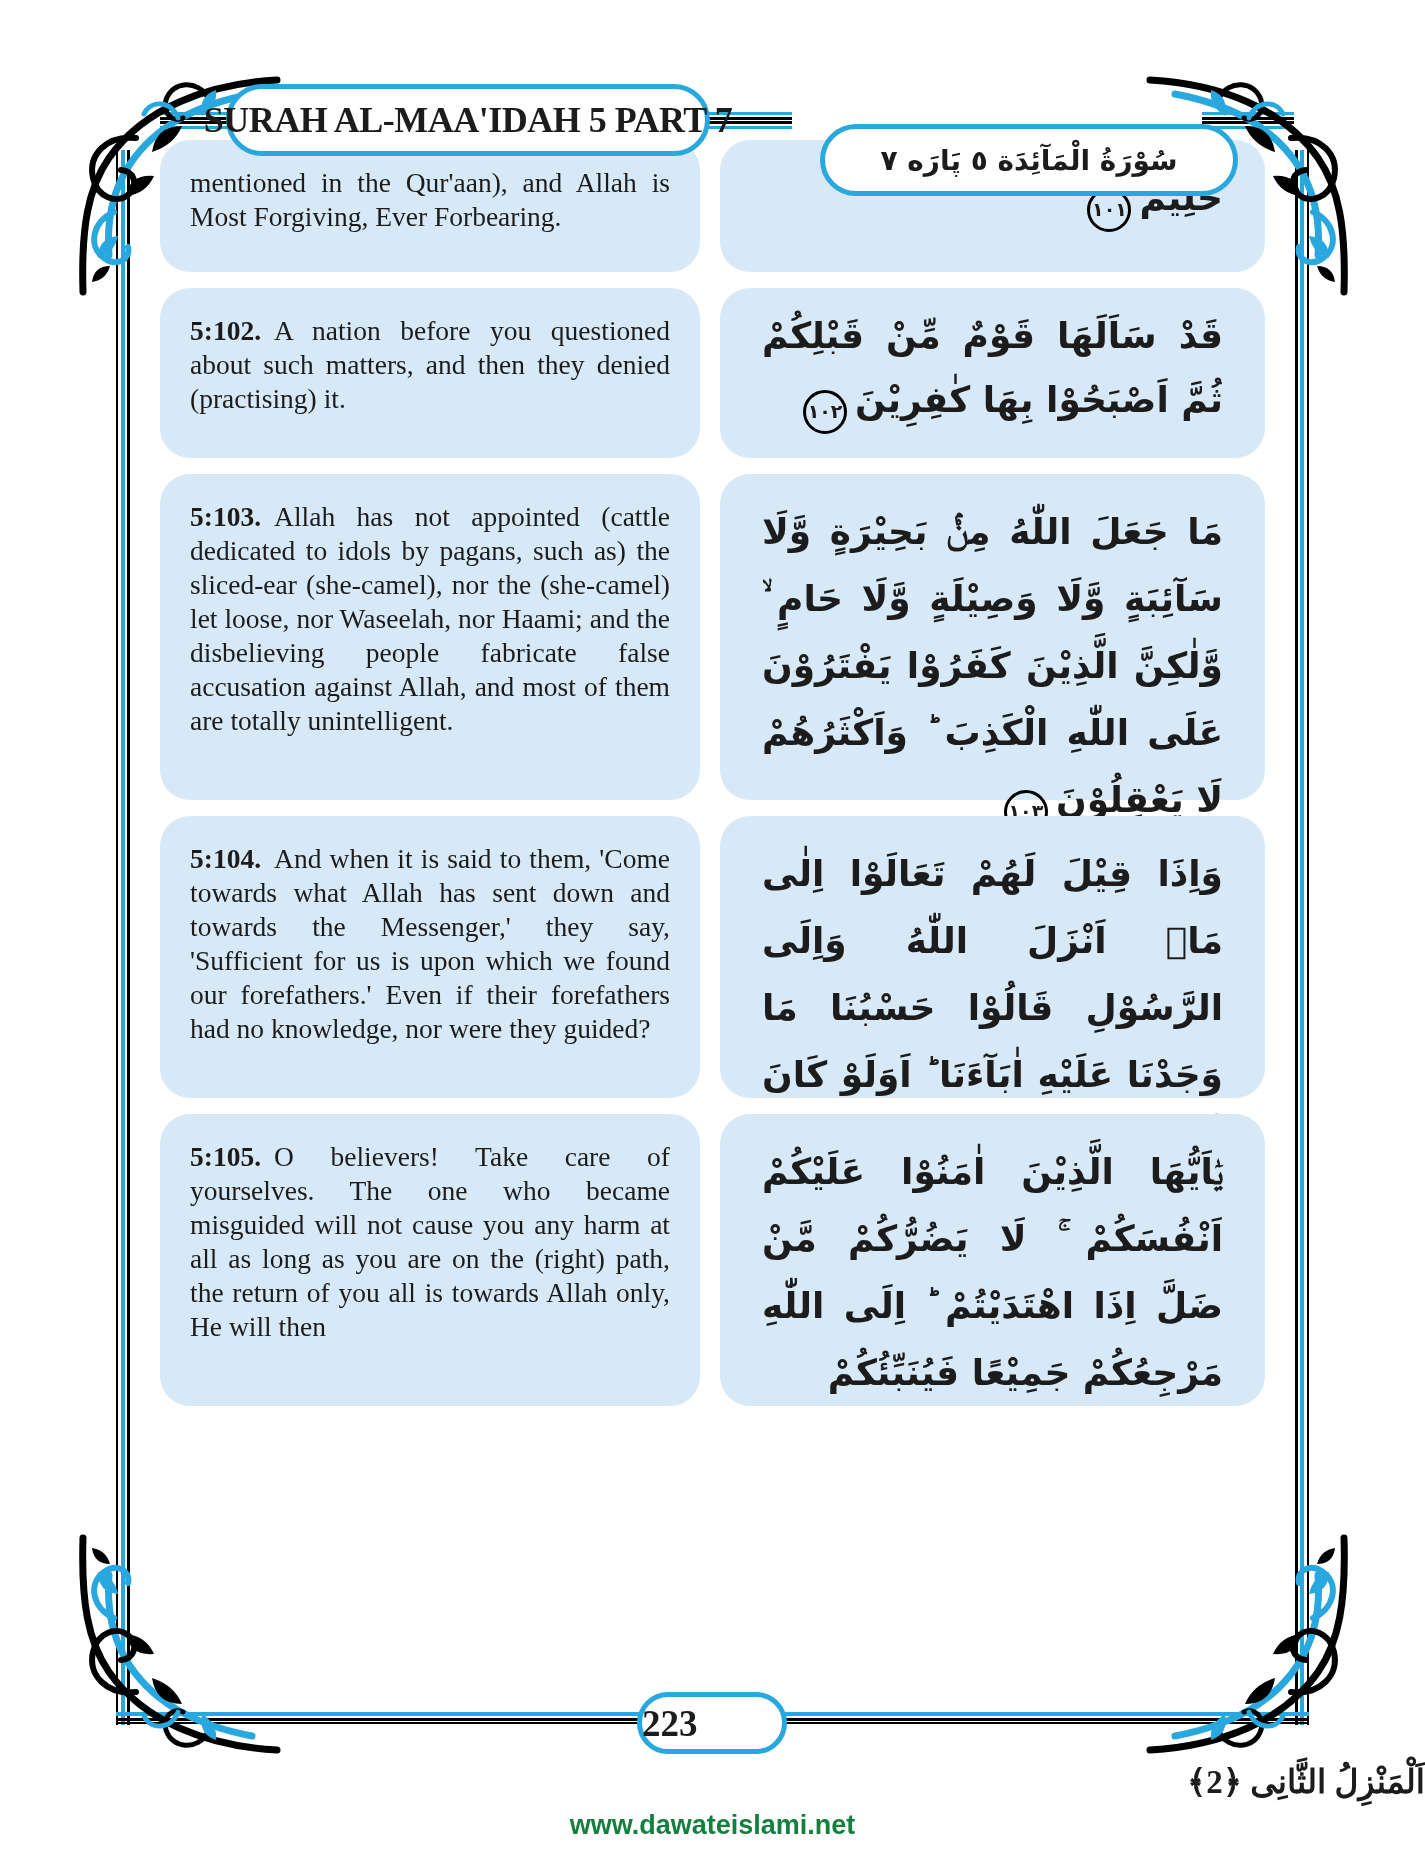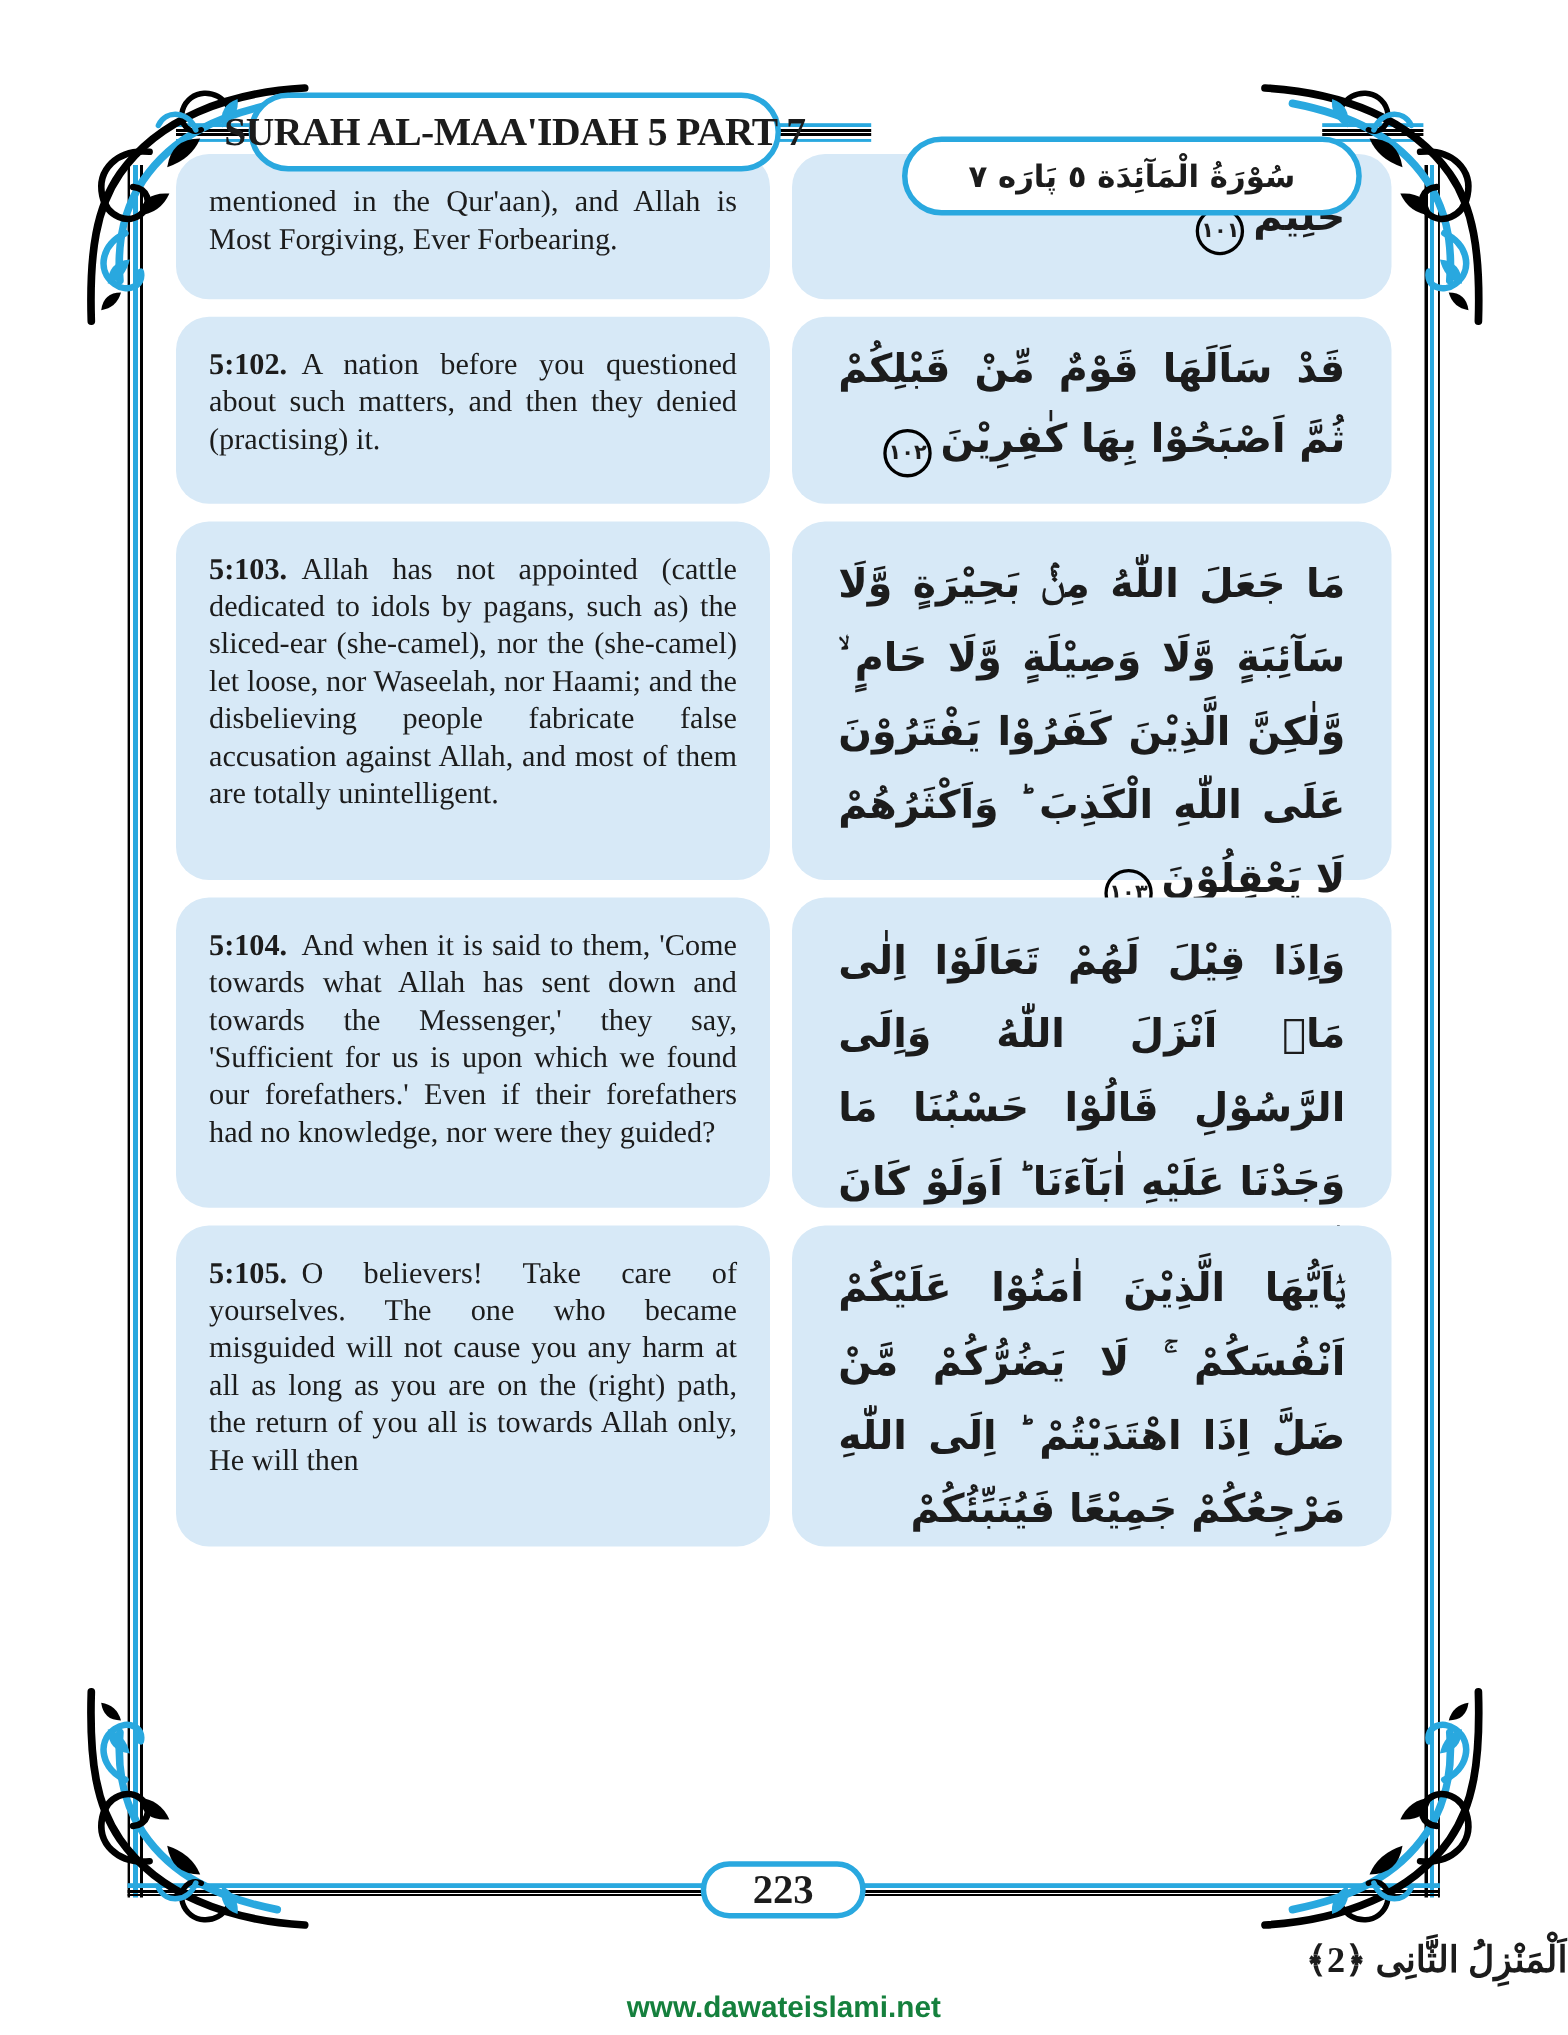--- a/index.html
+++ b/index.html
@@ -85,23 +85,23 @@
   .ref{font-weight:bold;margin-right:13px;}
   .ref:empty{display:none;margin:0;}
   .vmark{
     display:inline-flex;align-items:center;justify-content:center;
     width:44px;height:44px;border:3px solid #000;border-radius:50%;
     font-size:19px;font-weight:bold;line-height:1;
     margin:0 8px;vertical-align:-6px;
   }
   
   .pagenum-badge{
-    position:absolute;left:637px;top:1692px;width:150px;height:52px;
+    position:absolute;left:637px;top:1692px;width:150px;height:62px;
     background:#fff;border:5px solid #29A8DF;border-radius:32px;
-    display:flex;align-items:center;justify-content:center;
+    display:flex;align-items:center;
     font-weight:bold;font-size:37px;z-index:3;
   }
   .manzil{
     position:absolute;left:0;top:1762px;width:1425px;
     text-align:right;
     font-family:Liberation Serif, serif;
     font-weight:bold;font-size:33px;direction:rtl;
   }
   .website{
     position:absolute;left:0;top:1810px;width:1425px;

